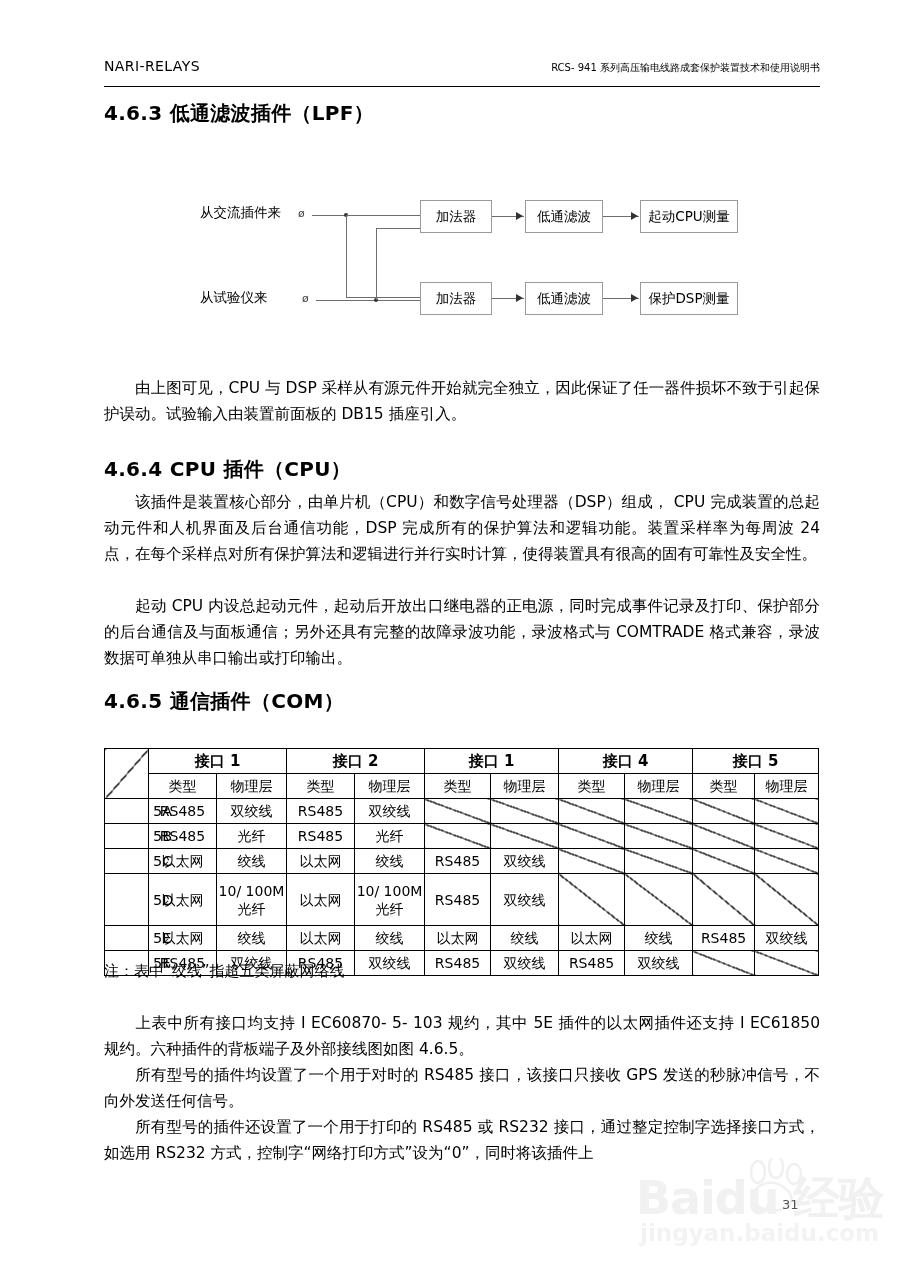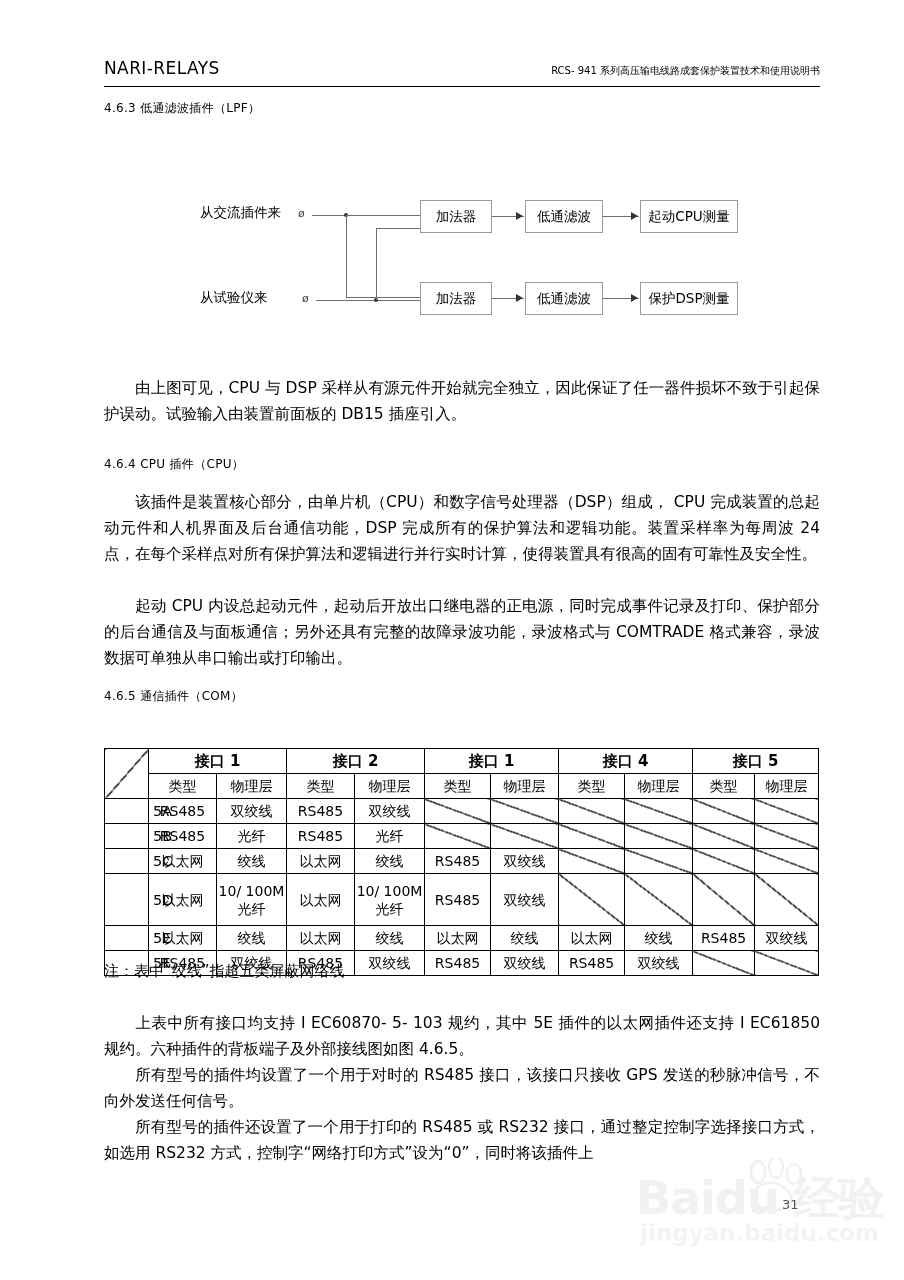--- a/index.html
+++ b/index.html
@@ -24,43 +24,43 @@
   .header {
     position: absolute;
     left: 104px;
     top: 58px;
     width: 716px;
     display: flex;
     align-items: baseline;
     justify-content: space-between;
   }
   .header-brand {
-    font-size: 17px;
+    font-size: 14px;
     letter-spacing: 0.4px;
     font-weight: 500;
   }
   .header-title {
     font-size: 10px;
     letter-spacing: 0px;
     margin-left: 40px;
   }
   .header-rule {
     position: absolute;
     left: 104px;
     top: 86px;
     width: 716px;
     height: 1px;
     background: #000;
   }
 
   
   .h3 {
     position: absolute;
-    font-size: 12px;
-    font-weight: normal;
+    font-size: 20px;
+    font-weight: bold;
     letter-spacing: 0.3px;
     white-space: nowrap;
   }
   .para {
     position: absolute;
     font-size: 15.5px;
     line-height: 26px;
     text-align: justify;
     text-justify: inter-ideograph;
     letter-spacing: 0px;

